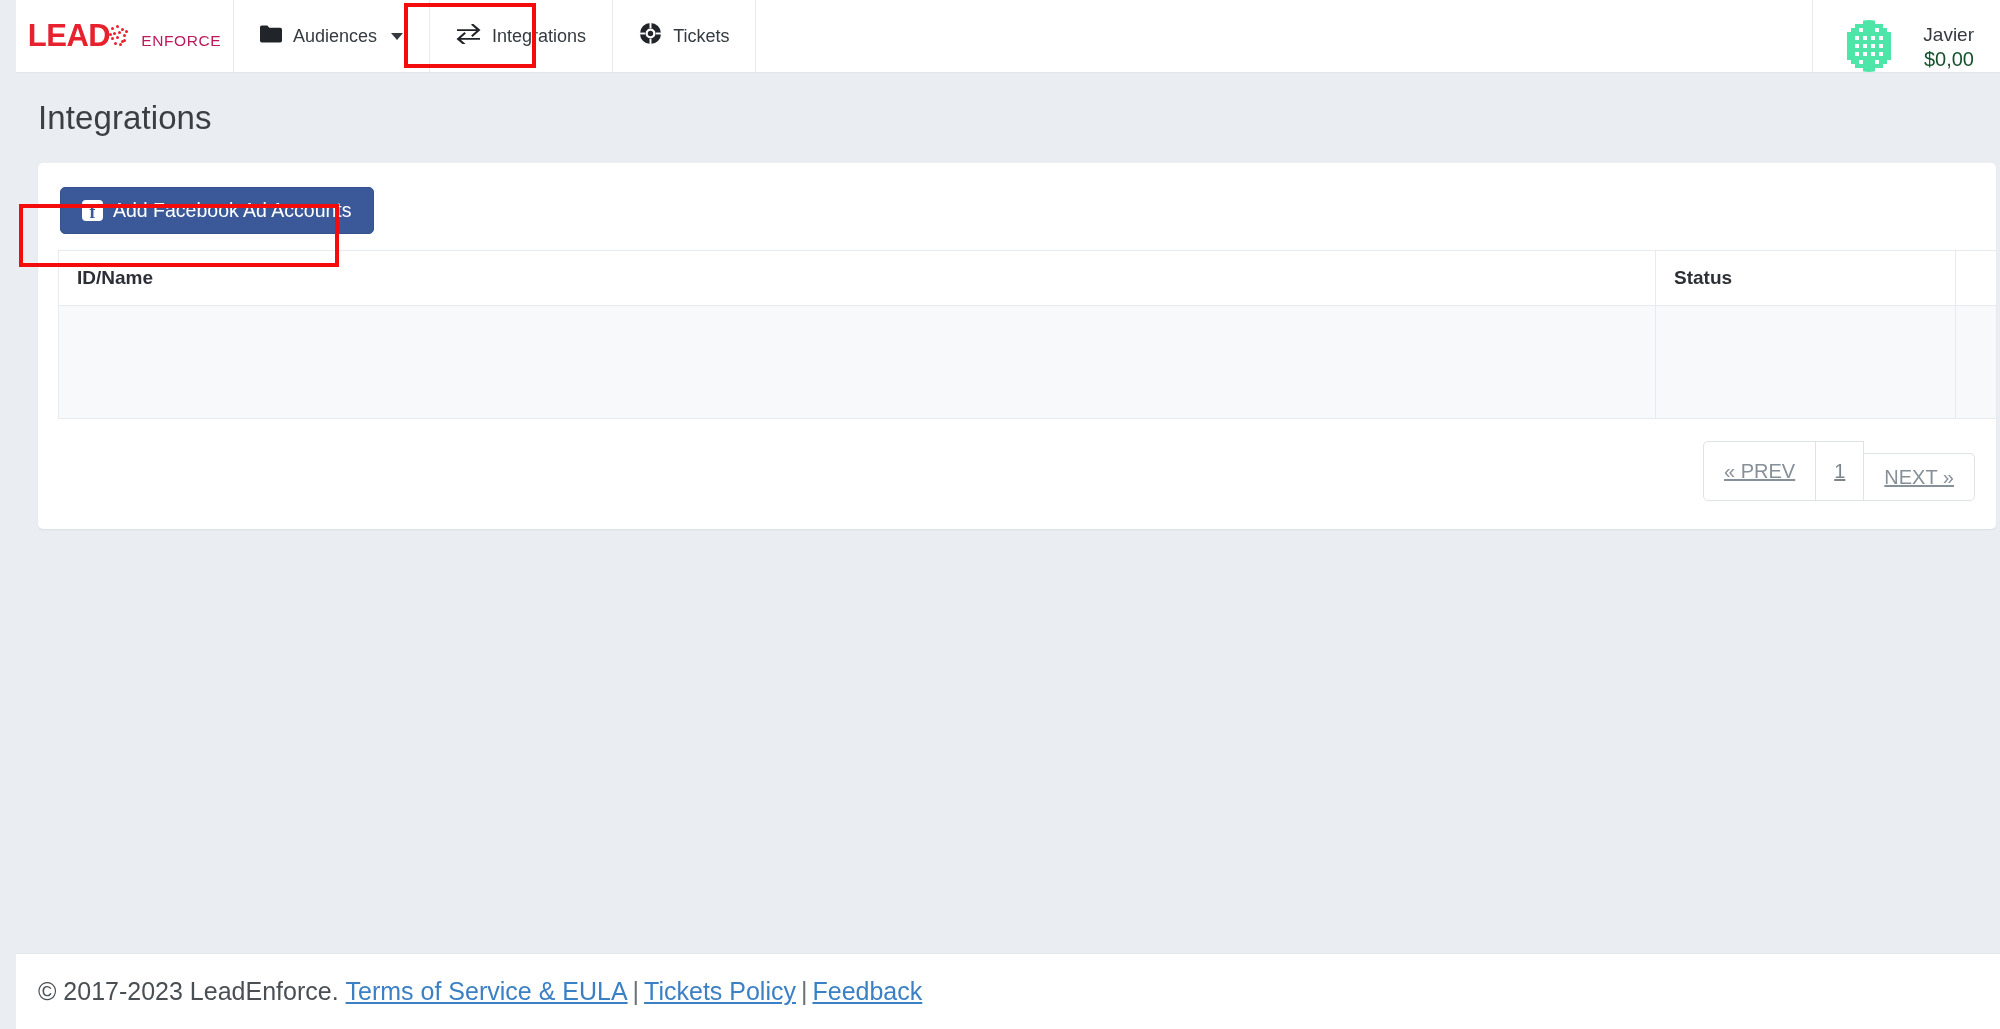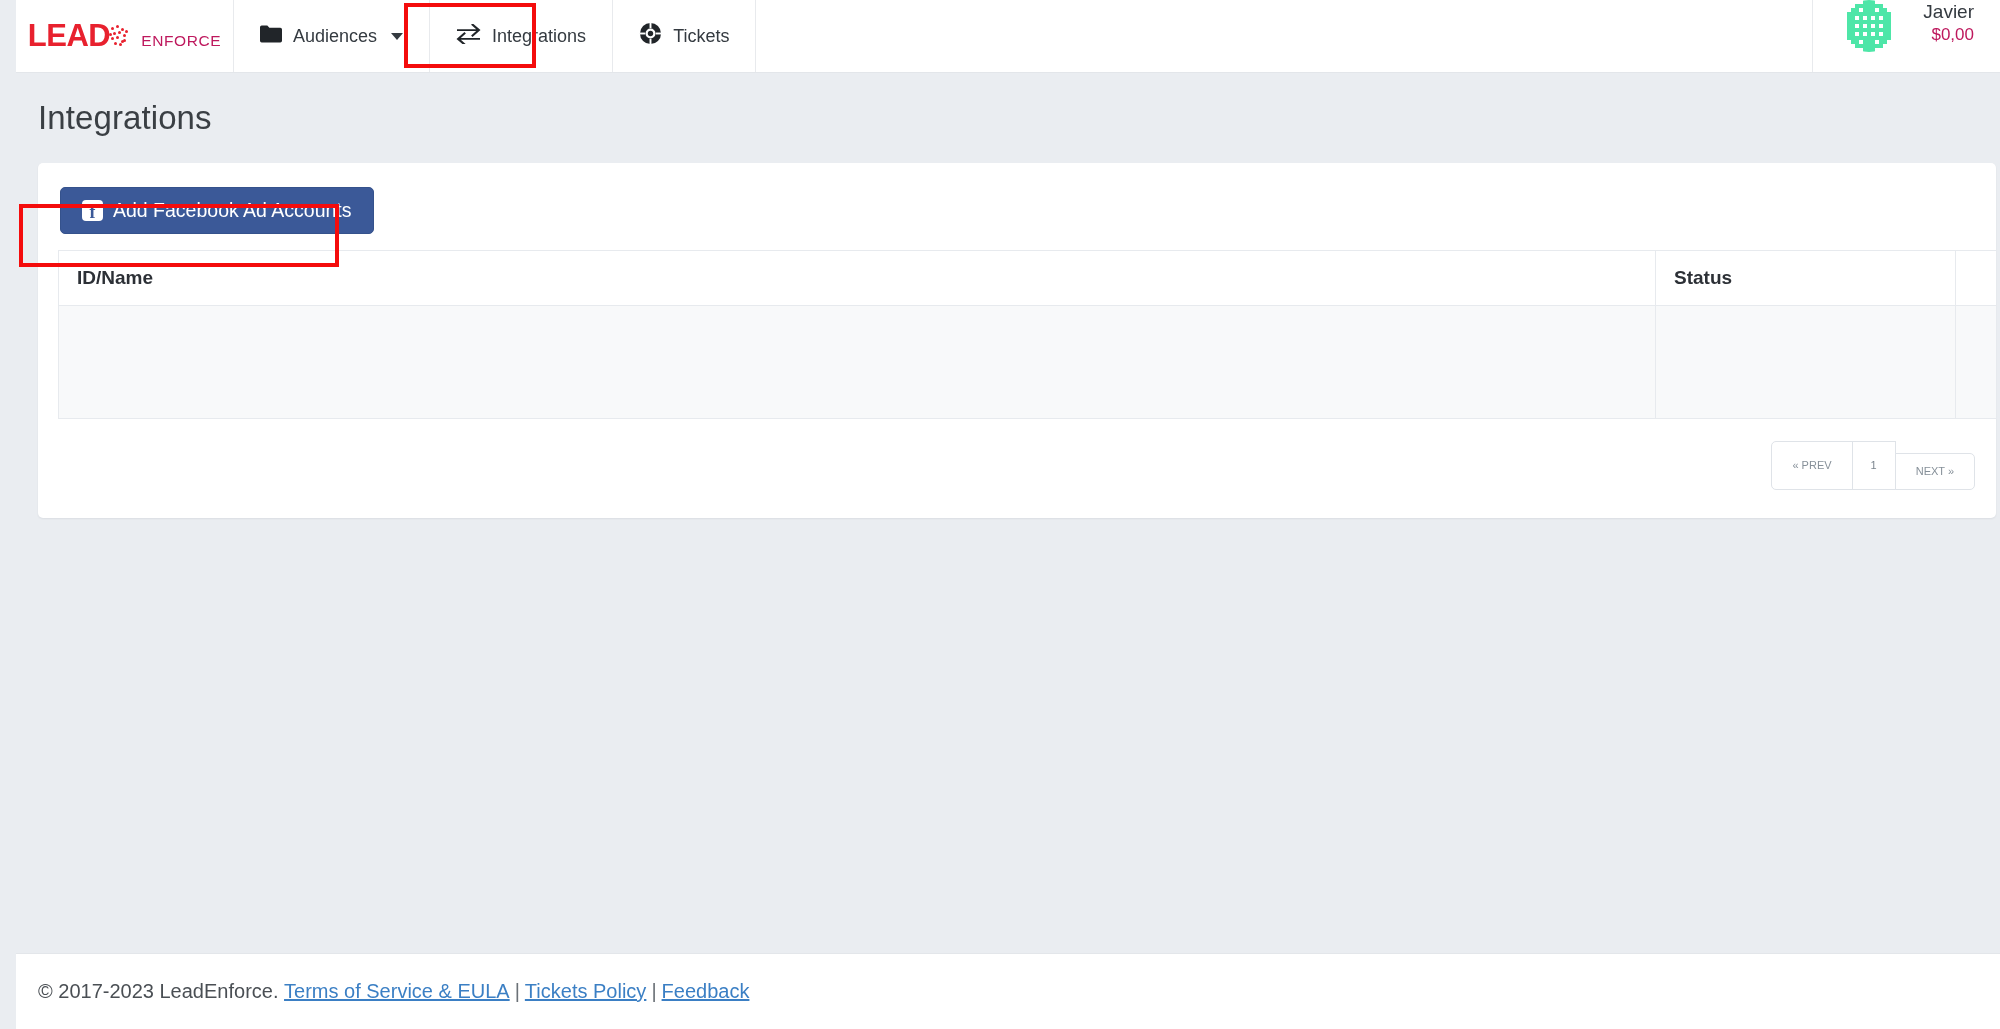--- a/index.html
+++ b/index.html
@@ -54,35 +54,35 @@
   .caret {
     width: 0; height: 0;
     border-left: 6px solid transparent;
     border-right: 6px solid transparent;
     border-top: 7px solid #343a40;
     margin-left: 3px;
     display: inline-block;
   }
   .nav-spacer { flex: 1 1 auto; }
   .nav-user {
-    display: flex; align-items: flex-start; gap: 28px;
+    display: flex; align-items: flex-end; gap: 28px;
     padding: 0 26px 0 30px;
     border-left: 1px solid #e8eaed;
     cursor: pointer;
   }
   .avatar {
     width: 52px; height: 52px; border-radius: 50%;
     background: #ffffff;
     position: relative; overflow: hidden;
     flex: 0 0 auto;
   }
   .avatar svg { display: block; }
   .user-text { text-align: right; line-height: 1.25; }
   .user-name { font-size: 19px; color: #343a40; }
-  .user-balance { font-size: 17px; color: #be185d; }
+  .user-balance { font-size: 20px; color: #14532d; }
 
   
   .hl {
     position: absolute;
     border: 4px solid #f40c0c;
     pointer-events: none;
     z-index: 40;
   }
 
   
@@ -158,40 +158,41 @@
   
   .pager-row {
     display: flex; justify-content: flex-end;
     padding: 22px 11px 16px 11px;
   }
   .pager { display: flex; }
   .pager button {
     background: #ffffff;
     border: 1px solid #dfe3e8;
     color: #869099;
-    font-size: 11px;
+    font-size: 20px;
     padding: 11px 20px;
     cursor: pointer;
     font-family: "Liberation Sans", sans-serif;
     margin-left: -1px;
     line-height: 1.2;
+    text-decoration: underline;
   }
   .pager button:first-child { margin-left: 0; border-radius: 5px 0 0 5px; }
   .pager button:last-child { border-radius: 0 5px 5px 0; margin-top: 12px; }
   .pager button.num { padding: 11px 18px; color: #7b858e; }
 
   
   .footer {
     flex: 0 0 auto;
     height: 76px;
     background: #ffffff;
     border-top: 1px solid #e3e6ea;
     display: flex; align-items: center;
     padding: 0 22px;
-    font-size: 20px;
+    font-size: 25px;
     color: #4a4f54;
   }
   .footer a { color: #3b7fc4; text-decoration: underline; }
   .footer .sep { color: #6b7177; margin: 0 5px; }
 </style>
 </head>
 <body>
 
 <div class="page">
 

